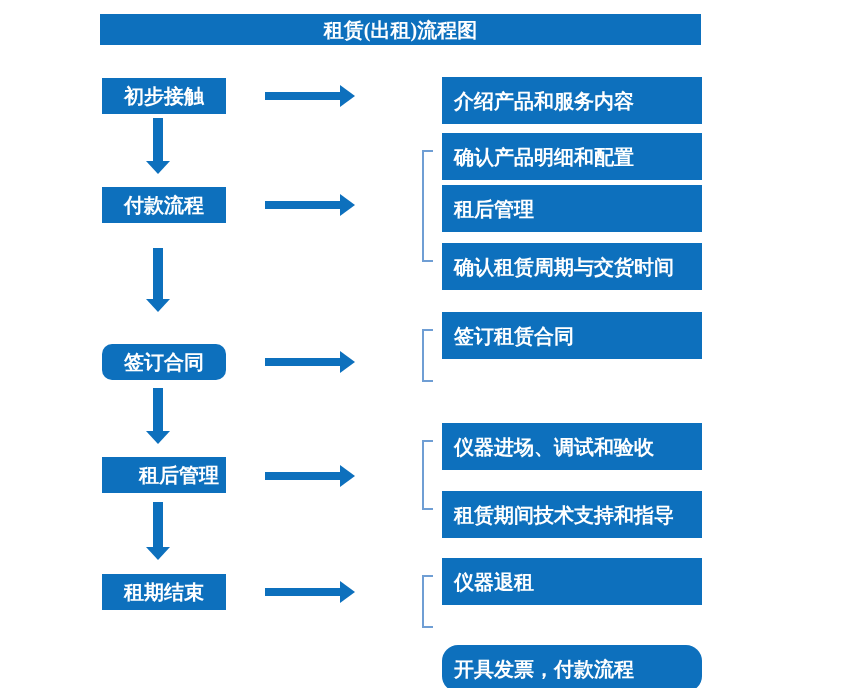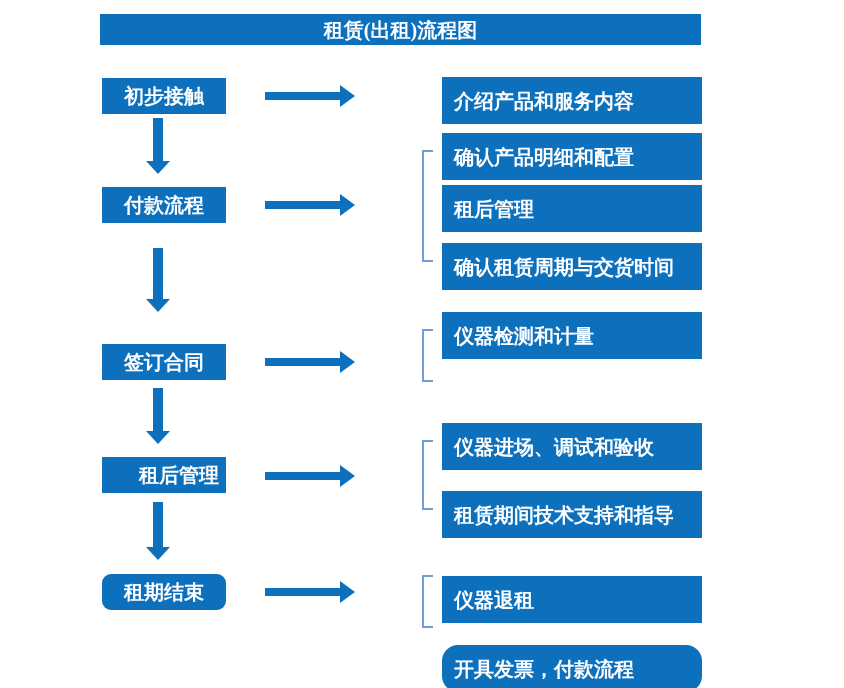--- a/index.html
+++ b/index.html
@@ -20,26 +20,26 @@
     font-weight:bold;font-size:20px;line-height:1;
     display:flex;align-items:center;box-sizing:border-box;
   }
   .title-bar{
     left:100px;top:14px;width:601px;height:31px;
     justify-content:center;font-size:20px;
   }
   .step{left:102px;width:124px;height:36px;justify-content:center;}
   .detail{left:442px;width:260px;height:47px;padding-left:12px;}
 
-  .step-1{top:78px;}  .step-2{top:187px;} .step-3{top:344px;}
-  .step-4{top:457px;padding-left:30px;} .step-5{top:574px;border-radius:9px;}
+  .step-1{top:78px;}  .step-2{top:187px;} .step-3{top:344px;border-radius:10px;}
+  .step-4{top:457px;padding-left:30px;} .step-5{top:574px;}
 
   .detail-1{top:77px;}  .detail-2{top:133px;} .detail-3{top:185px;}
   .detail-4{top:243px;} .detail-5{top:312px;} .detail-6{top:363px;}
-  .detail-7{top:423px;} .detail-8{top:491px;} .detail-9{top:576px;}
+  .detail-7{top:423px;} .detail-8{top:491px;} .detail-9{top:558px;}
   .detail-10{top:645px;border-radius:16px;}
 
   
   .varrow{position:absolute;left:146px;width:24px;}
   .varrow .shaft{width:10px;margin:0 auto;background:var(--primary);}
   .varrow .head{
     width:0;height:0;margin:0 auto;
     border-left:12px solid transparent;border-right:12px solid transparent;
     border-top:13px solid var(--primary);
   }
@@ -122,19 +122,19 @@
 
   <div class="bracket bracket-2"></div>
   <div class="bracket bracket-3"></div>
   <div class="bracket bracket-4"></div>
   <div class="bracket bracket-5"></div>
 
   <div class="box detail detail-1">介绍产品和服务内容</div>
   <div class="box detail detail-2">确认产品明细和配置</div>
   <div class="box detail detail-3">租后管理</div>
   <div class="box detail detail-4">确认租赁周期与交货时间</div>
-  <div class="box detail detail-5">仪器检测和计量</div>
+  <div class="box detail detail-5">签订租赁合同</div>
   <div class="box detail detail-7">仪器进场、调试和验收</div>
   <div class="box detail detail-8">租赁期间技术支持和指导</div>
   <div class="box detail detail-9">仪器退租</div>
   <div class="box detail detail-10">开具发票，付款流程</div>
 
 </div>
 
 </body></html>

